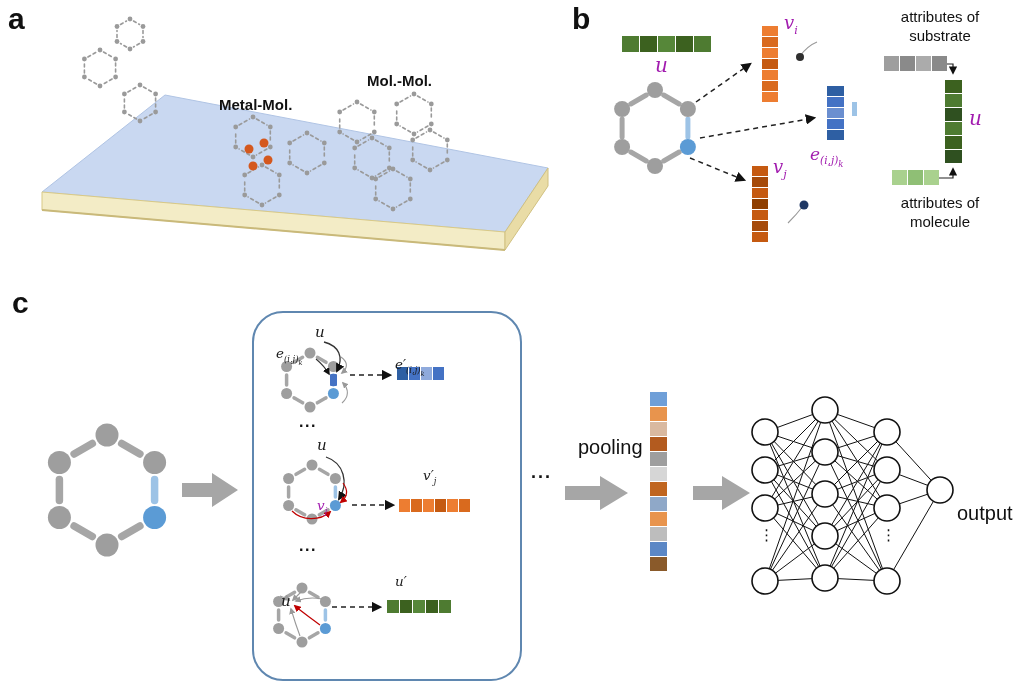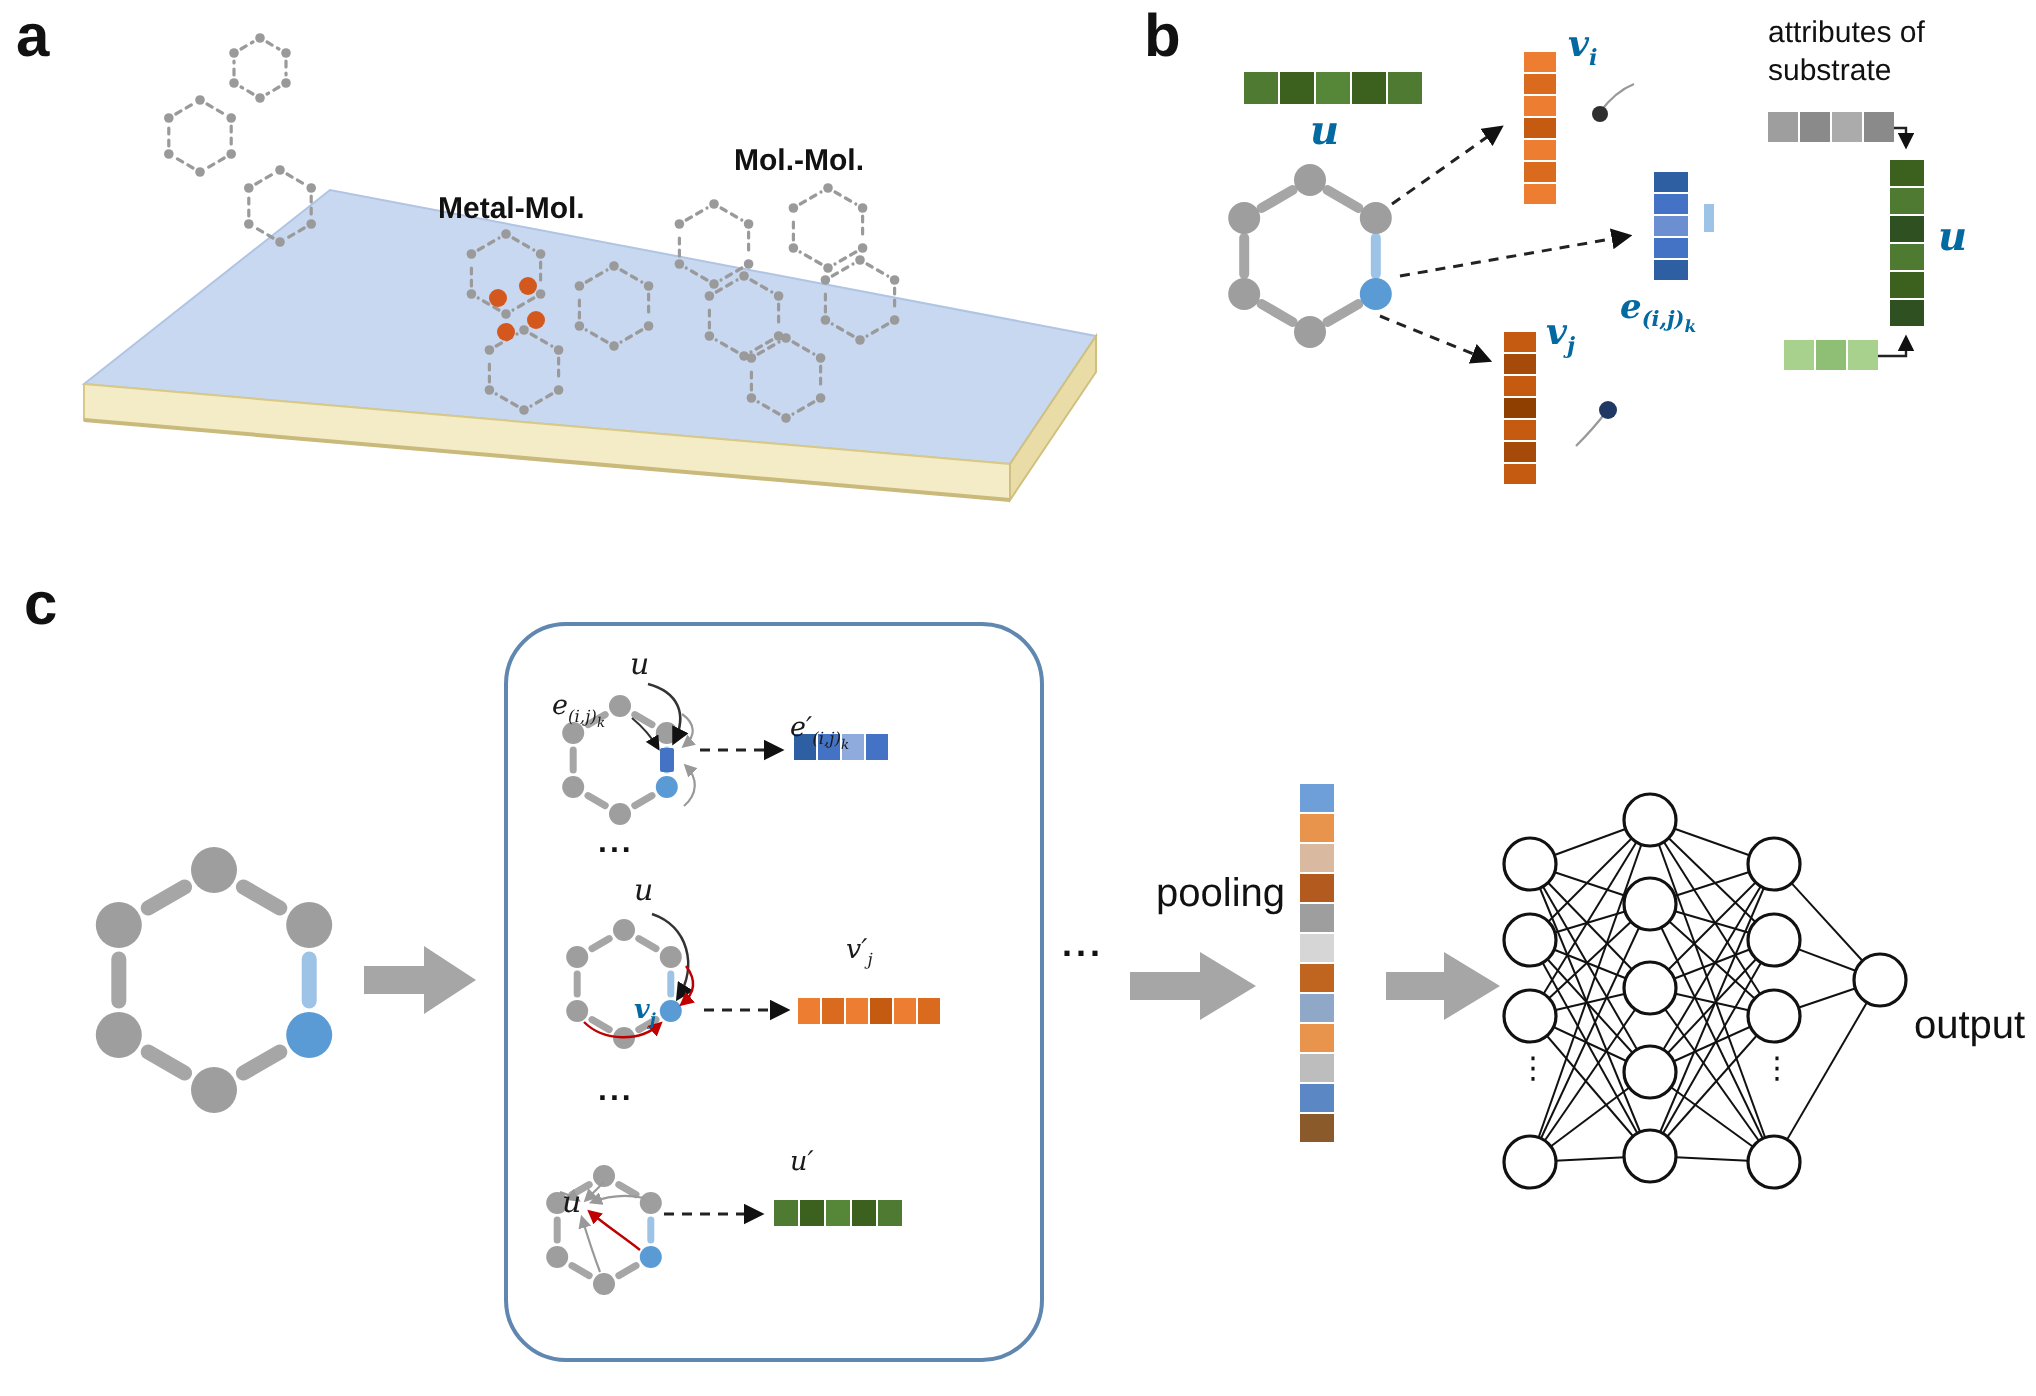--- a/index.html
+++ b/index.html
@@ -2,23 +2,23 @@
 <html><head>
 <meta charset="utf-8">
 <style>
   *{margin:0;padding:0;box-sizing:border-box}
   body{background:#fff}
   .canvas{position:relative;width:1018px;height:698px;background:#fff;font-family:"Liberation Sans",sans-serif;overflow:hidden}
   .canvas svg{position:absolute}
   .ov{position:absolute;white-space:nowrap;color:#111}
   .plabel{font-size:30px;font-weight:bold;line-height:1}
   .bold15{font-size:15px;font-weight:bold}
-  .attr{font-size:15px;width:112px;line-height:1.25;white-space:normal}
+  .attr{font-size:15px;width:112px;text-align:center;line-height:1.25;white-space:normal}
   .mlabel{font-family:"DejaVu Serif",serif;font-style:italic;line-height:1}
-  .mblue{color:#0369a1;font-weight:bold}
+  .mblue{color:#a21caf;font-weight:normal}
   .mdark{color:#1a1a1a}
   .s20{font-size:20px}.s18{font-size:18px}.s17{font-size:17px}.s15{font-size:15px}.s13{font-size:13.5px}
   .sans20{font-size:20px}
   .ell{font-size:16px;font-weight:bold;letter-spacing:1.5px}
   .ell2{font-size:18px;font-weight:bold;letter-spacing:2px}
   .vdots{font-size:15px;line-height:1}
   .vec{position:absolute;display:flex;gap:1px}
   .vec.v{flex-direction:column}
   .vec>div{width:var(--w,14px);height:var(--h,14px)}
   sub{font-size:0.62em}
@@ -434,20 +434,21 @@
     </div>
   <div class="vec v" style="left:945px;top:80px;--w:17px;--h:13px">
       <div style="background: rgb(60, 97, 31);"></div>
       <div style="background: rgb(78, 123, 49);"></div>
       <div style="background: rgb(47, 80, 32);"></div>
       <div style="background: rgb(78, 123, 49);"></div>
       <div style="background: rgb(60, 97, 31);"></div>
       <div style="background: rgb(47, 80, 32);"></div>
     </div>
   <div class="ov mlabel mblue s20" style="left:969px;top:108px">u</div>
+  <div class="ov attr" style="left:884px;top:194px">attributes of molecule</div>
 
   <div class="ov plabel" style="left:12px;top:288px">c</div>
   <div class="ov mlabel mdark s15" style="left:315px;top:325px">u</div>
   <div class="ov mlabel mdark s13" style="left:276px;top:347px"><span>e</span><sub><span>(i,j)</span><sub>k</sub></sub></div>
   <div class="vec h" style="left:397px;top:367px;--w:11px;--h:13px">
       <div style="background: rgb(46, 95, 163);"></div>
       <div style="background: rgb(68, 114, 196);"></div>
       <div style="background: rgb(143, 170, 220);"></div>
       <div style="background: rgb(68, 114, 196);"></div>
     </div>

